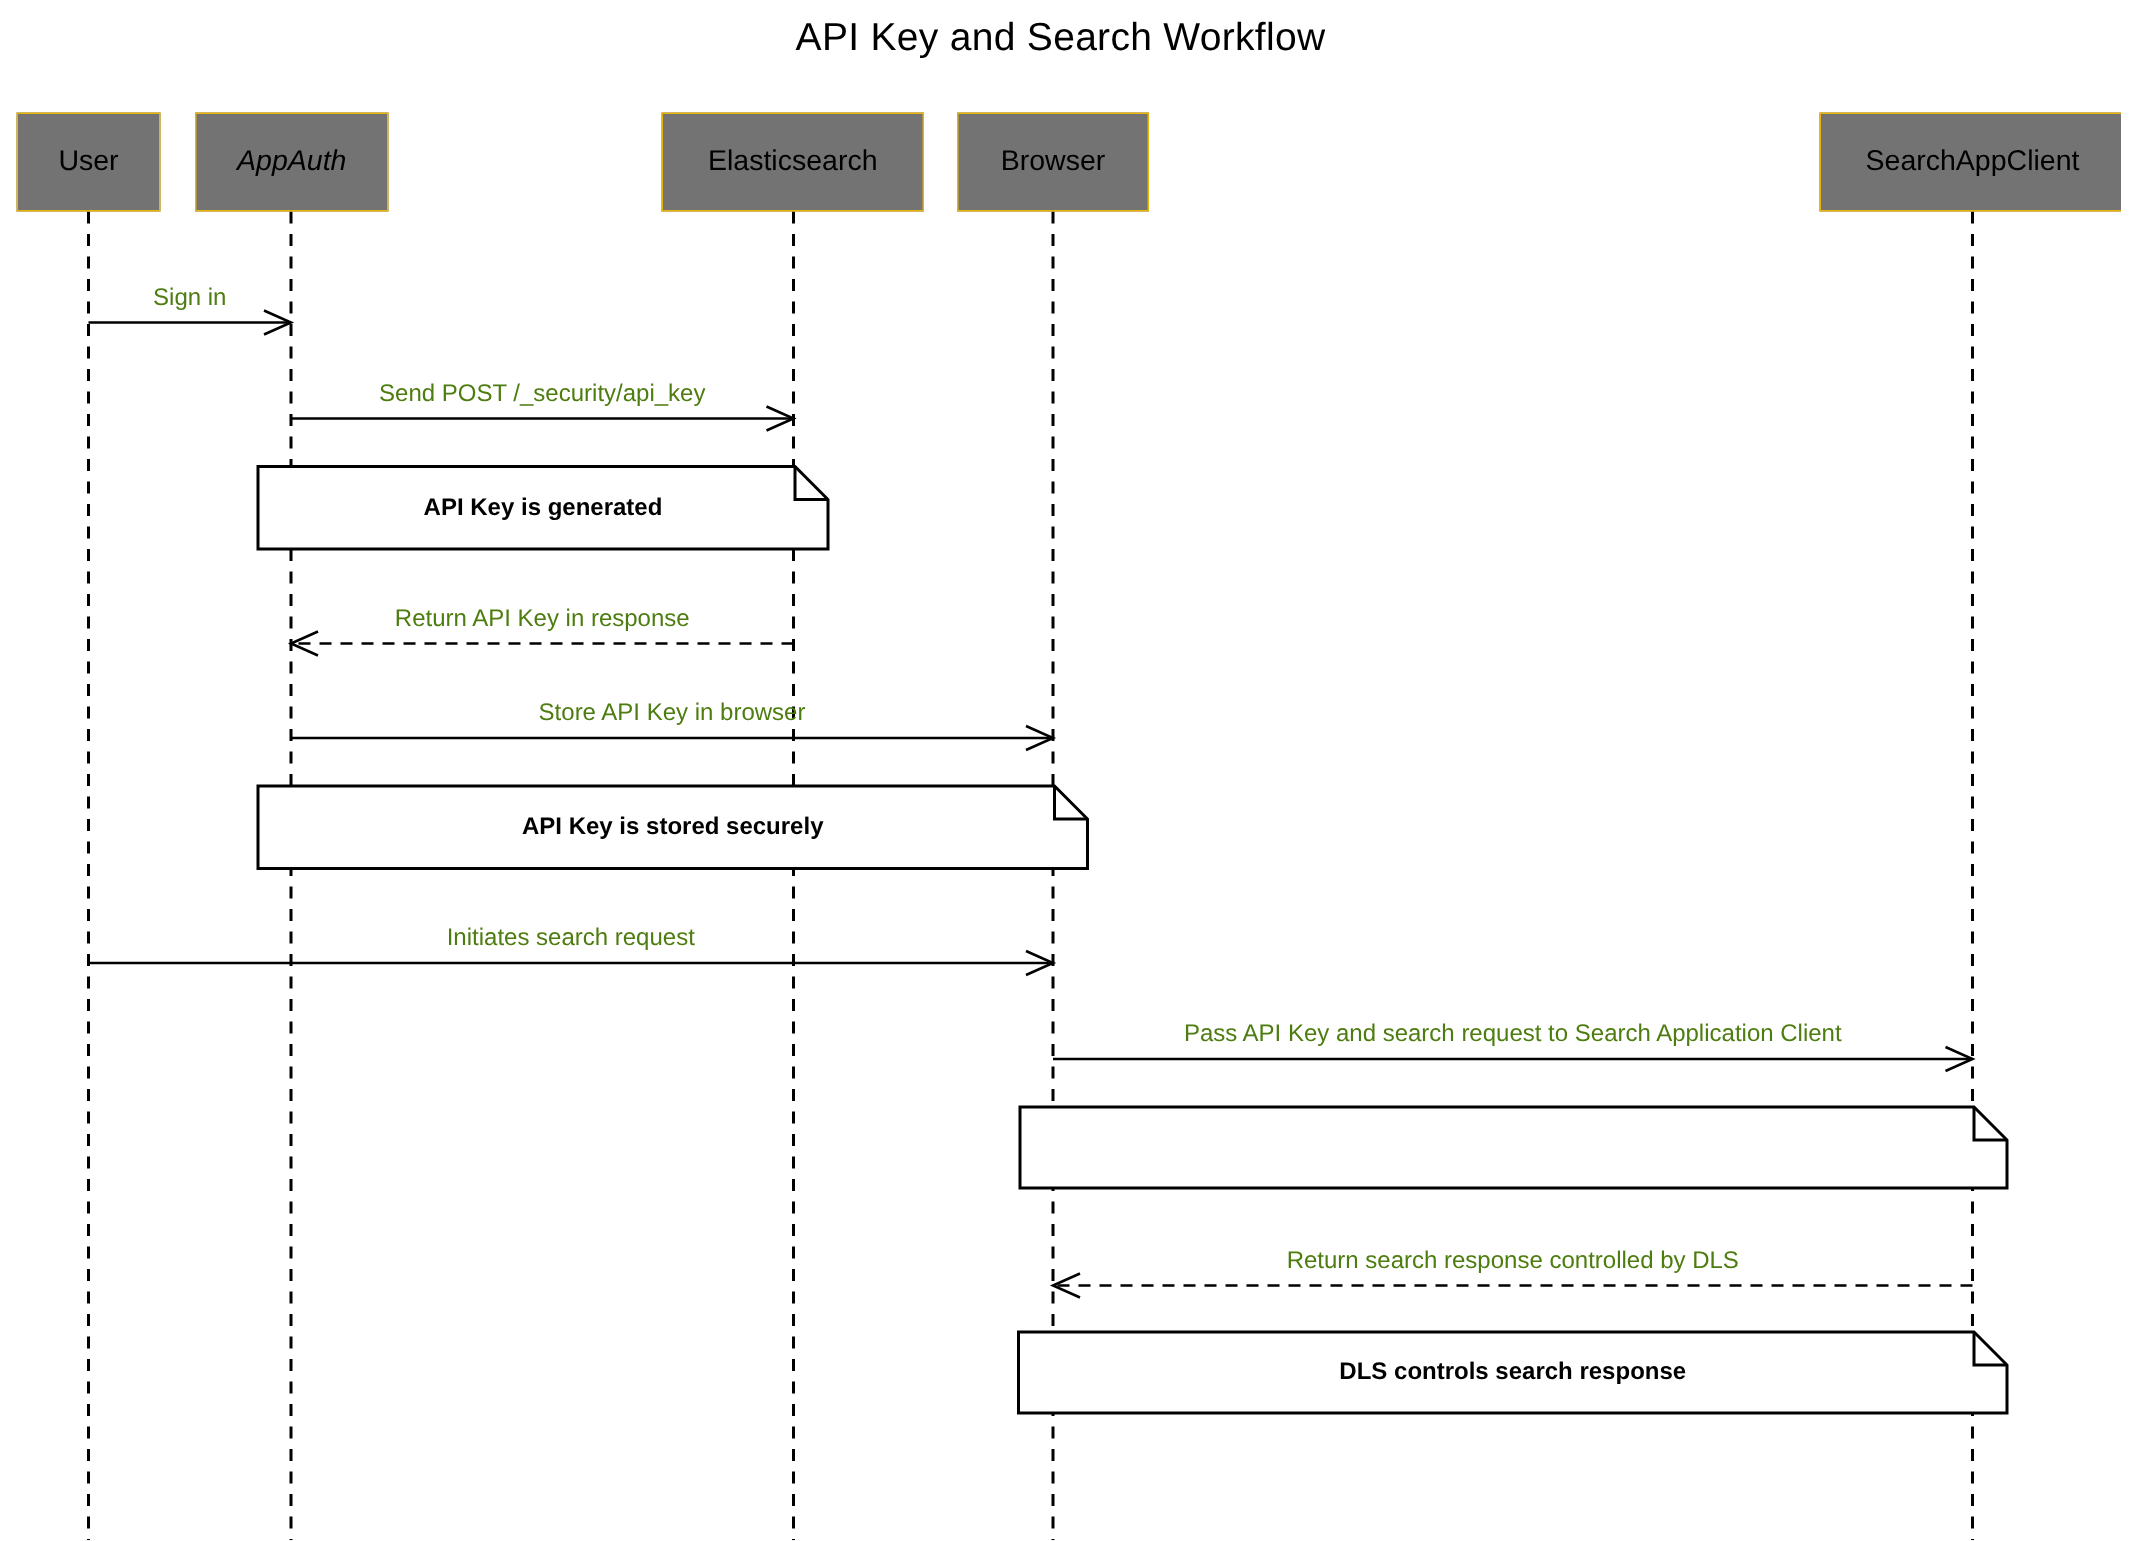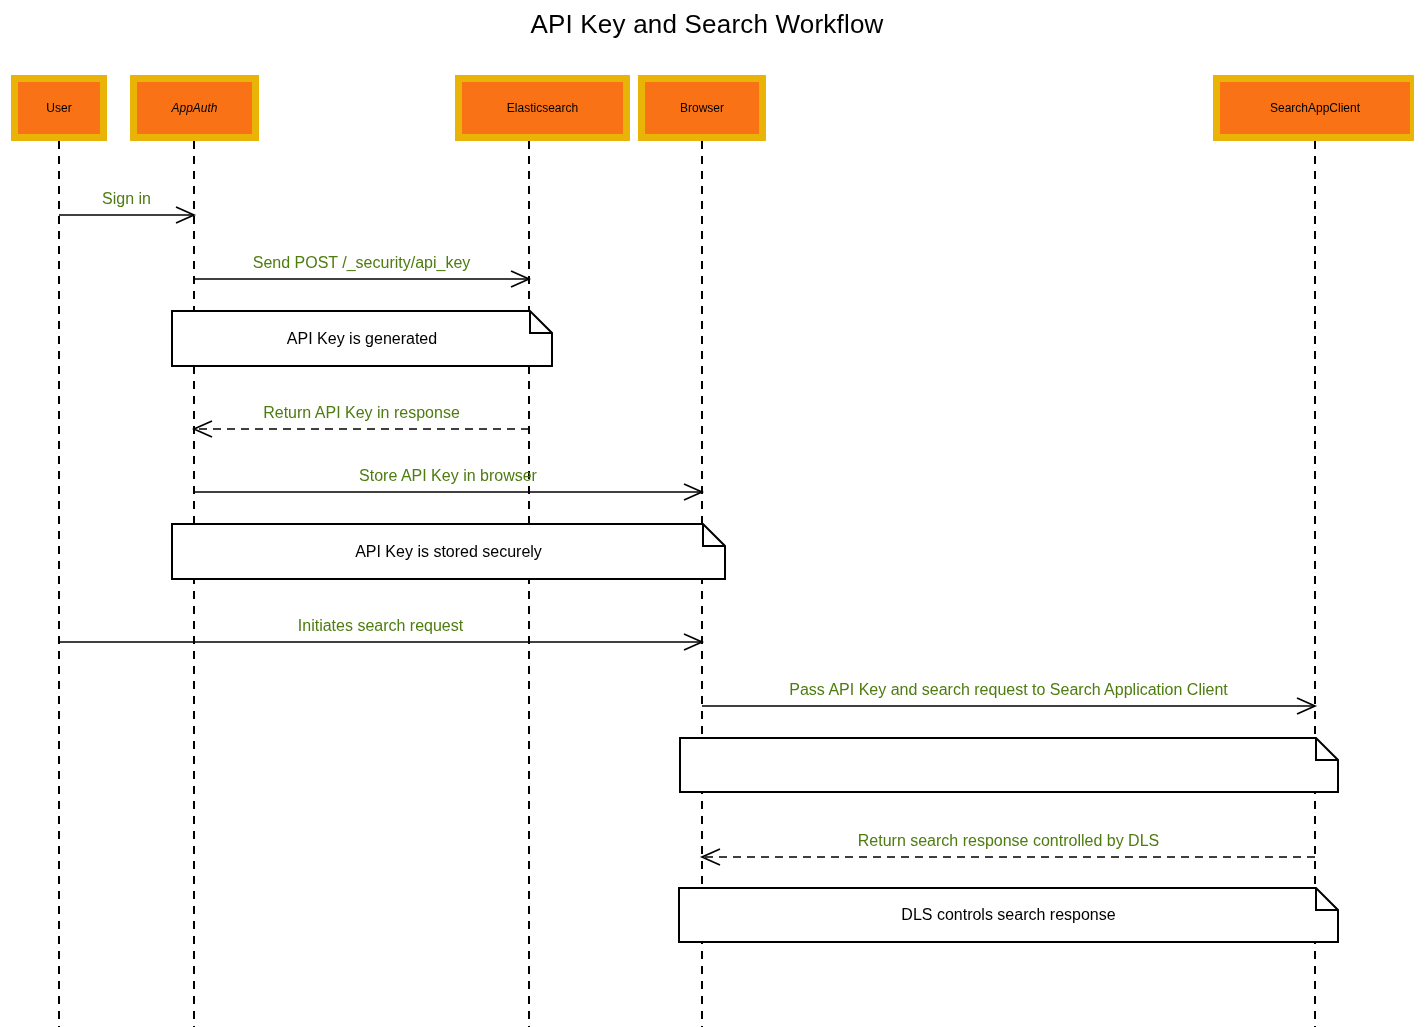--- a/index.html
+++ b/index.html
@@ -36,44 +36,45 @@
     position: absolute;
     top: 0;
     left: 0;
     width: 100%;
     height: 100%;
     pointer-events: none;
   }
   .participant {
     position: absolute;
     box-sizing: border-box;
-    border: 7px solid #eab308;
-    background: #f97316;
+    border: 1px solid #eab308;
+    background: #737373;
     display: flex;
     align-items: center;
     justify-content: center;
-    font-size: 12px;
+    font-size: 19px;
     white-space: nowrap;
   }
   .msg-label {
     position: absolute;
     transform: translateX(-50%);
     font-size: 16px;
     line-height: 20px;
     white-space: nowrap;
     color: #4d7c0f;
   }
   .note-label {
     position: absolute;
     display: flex;
     align-items: center;
     justify-content: center;
     font-size: 16px;
     color: #000000;
     text-align: center;
+    font-weight: bold;
   }
 </style>
 </head>
 <body>
 
 <div class="canvas">
   <div class="title">API Key and Search Workflow</div>
   <svg id="layer" width="1428" height="1027" viewBox="0 0 1428 1027" xmlns="http://www.w3.org/2000/svg">
       <line x1="59" y1="141" x2="59" y2="1027" stroke="#000000" stroke-width="2" stroke-dasharray="8,7"></line>
       <line x1="194" y1="141" x2="194" y2="1027" stroke="#000000" stroke-width="2" stroke-dasharray="8,7"></line>
@@ -135,21 +136,21 @@
       <div class="msg-label" style="left: 1008.5px; top: 831px;">Return search response controlled by DLS</div>
       <div class="note-label" style="left: 172px; top: 311px; width: 380px; height: 55px;">API Key is generated</div>
       <div class="note-label" style="left: 172px; top: 524px; width: 553px; height: 55px;">API Key is stored securely</div>
       <div class="note-label" style="left: 679px; top: 888px; width: 659px; height: 54px;">DLS controls search response</div>
       <div class="participant" style="left: 11px; top: 75px; width: 96px; height: 66px;">
         <span>User</span>
       </div>
       <div class="participant" style="left: 130px; top: 75px; width: 129px; height: 66px; font-style: italic;">
         <span>AppAuth</span>
       </div>
-      <div class="participant" style="left: 441px; top: 75px; width: 175px; height: 66px; margin-left: 14px;">
+      <div class="participant" style="left: 441px; top: 75px; width: 175px; height: 66px;">
         <span>Elasticsearch</span>
       </div>
       <div class="participant" style="left: 638px; top: 75px; width: 128px; height: 66px;">
         <span>Browser</span>
       </div>
       <div class="participant" style="left: 1213px; top: 75px; width: 204px; height: 66px;">
         <span>SearchAppClient</span>
       </div>
     </div>
 </div>

